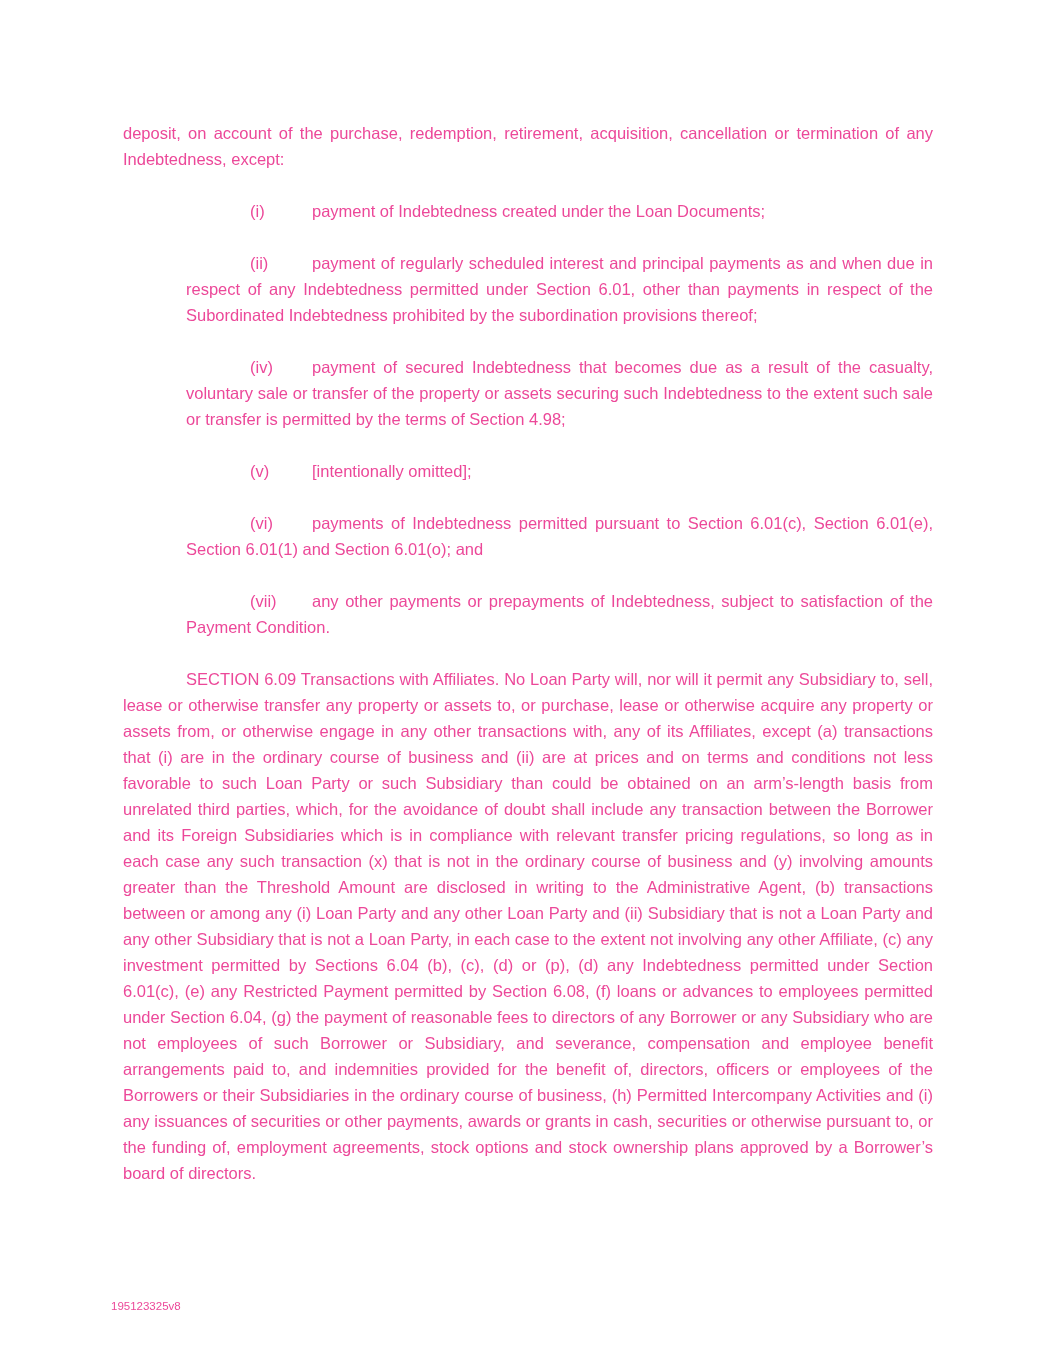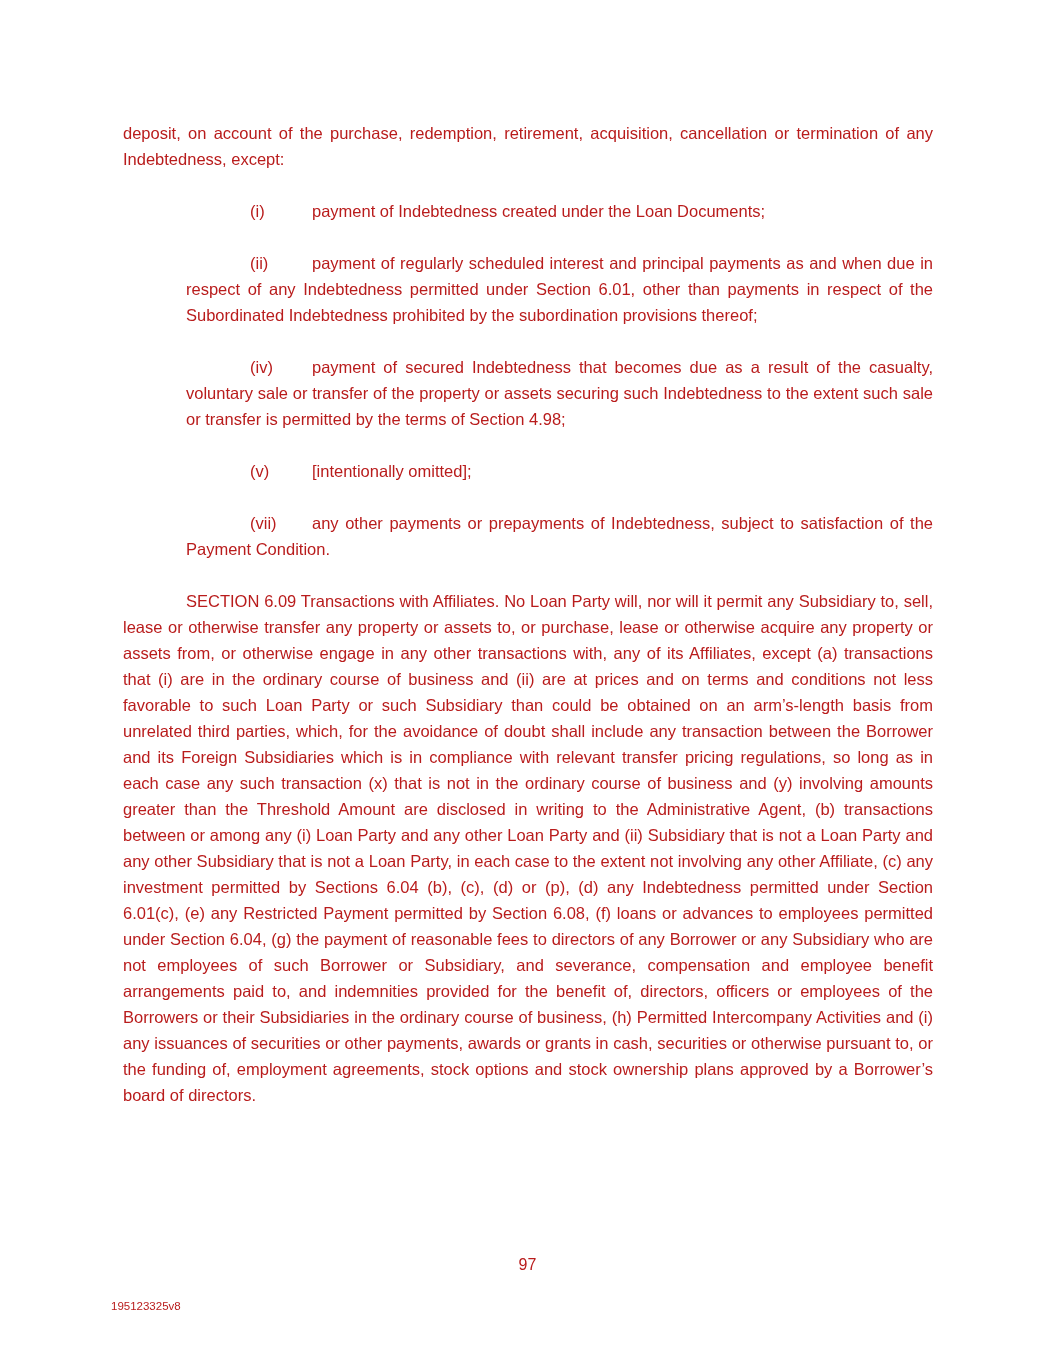--- a/index.html
+++ b/index.html
@@ -5,21 +5,21 @@
   html, body {
     margin: 0;
     padding: 0;
     background: #ffffff;
   }
   .page {
     position: relative;
     width: 1055px;
     height: 1365px;
     background: #ffffff;
-    color: #b91c1c;
+    color: #ec4899;
     font-family: "Liberation Sans", sans-serif;
     overflow: hidden;
   }
   .content {
     position: absolute;
     left: 123px;
     top: 120px;
     width: 810px;
     font-size: 16.5px;
     line-height: 26px;
@@ -67,22 +67,22 @@
 
     <p class="para item"><span class="label">(i)</span><span class="runs"><span>payment of Indebtedness created under the Loan Documents;</span></span></p>
 
     <p class="para item"><span class="label">(ii)</span><span class="runs"><span>payment of regularly scheduled interest and principal payments as and when due in respect of any Indebtedness permitted under </span><span class="u">Section 6.01</span><span>, other than payments in respect of the Subordinated Indebtedness prohibited by the subordination provisions thereof;</span></span></p>
 
 
     <p class="para item"><span class="label">(iv)</span><span class="runs"><span>payment of secured Indebtedness that becomes due as a result of the casualty, voluntary sale or transfer of the property or assets securing such Indebtedness to the extent such sale or transfer is permitted by the terms of </span><span class="u">Section 4.98</span><span>;</span></span></p>
 
     <p class="para item"><span class="label">(v)</span><span class="runs"><span>[intentionally omitted];</span></span></p>
 
+    <p class="para item"><span class="label">(vi)</span><span class="runs"><span>payments of Indebtedness permitted pursuant to Section 6.01(c), Section 6.01(e), Section 6.01(1) and Section 6.01(o); and</span></span></p>
 
     <p class="para item"><span class="label">(vii)</span><span class="runs"><span>any other payments or prepayments of Indebtedness, subject to satisfaction of the Payment Condition.</span></span></p>
 
     <p class="para section-para"><span>SECTION 6.09  </span><span class="u">Transactions with Affiliates</span><span>.  No Loan Party will, nor will it permit any Subsidiary to, sell, lease or otherwise transfer any property or assets to, or purchase, lease or otherwise acquire any property or assets from, or otherwise engage in any other transactions with, any of its Affiliates, except (a) transactions that (i) are in the ordinary course of business and (ii) are at prices and on terms and conditions not less favorable to such Loan Party or such Subsidiary than could be obtained on an arm’s-length basis from unrelated third parties, which, for the avoidance of doubt shall include any transaction between the Borrower and its Foreign Subsidiaries which is in compliance with relevant transfer pricing regulations, so long as in each case any such transaction (x) that is not in the ordinary course of business and (y) involving amounts greater than the Threshold Amount are disclosed in writing to the Administrative Agent, (b) transactions between or among any (i) Loan Party and any other Loan Party and (ii) Subsidiary that is not a Loan Party and any other Subsidiary that is not a Loan Party, in each case to the extent not involving any other Affiliate, (c) any investment permitted by </span><span class="u">Sections 6.04</span><span> </span><span class="u">(b)</span><span>, </span><span class="u">(c)</span><span>, </span><span class="u">(d)</span><span> or </span><span class="u">(p)</span><span>, (d) any Indebtedness permitted under </span><span class="u">Section 6.01(c)</span><span>, (e) any Restricted Payment permitted by </span><span class="u">Section 6.08</span><span>, (f) loans or advances to employees permitted under </span><span class="u">Section 6.04</span><span>, (g) the payment of reasonable fees to directors of any Borrower or any Subsidiary who are not employees of such Borrower or Subsidiary, and severance, compensation and employee benefit arrangements paid to, and indemnities provided for the benefit of, directors, officers or employees of the Borrowers or their Subsidiaries in the ordinary course of business, (h) Permitted Intercompany Activities and (i) any issuances of securities or other payments, awards or grants in cash, securities or otherwise pursuant to, or the funding of, employment agreements, stock options and stock ownership plans approved by a Borrower’s board of directors.</span></p>
 
   </div>
 
-  <div class="page-number">97</div>
   <div class="doc-id">195123325v8</div>
 </div>
 
 </body></html>

